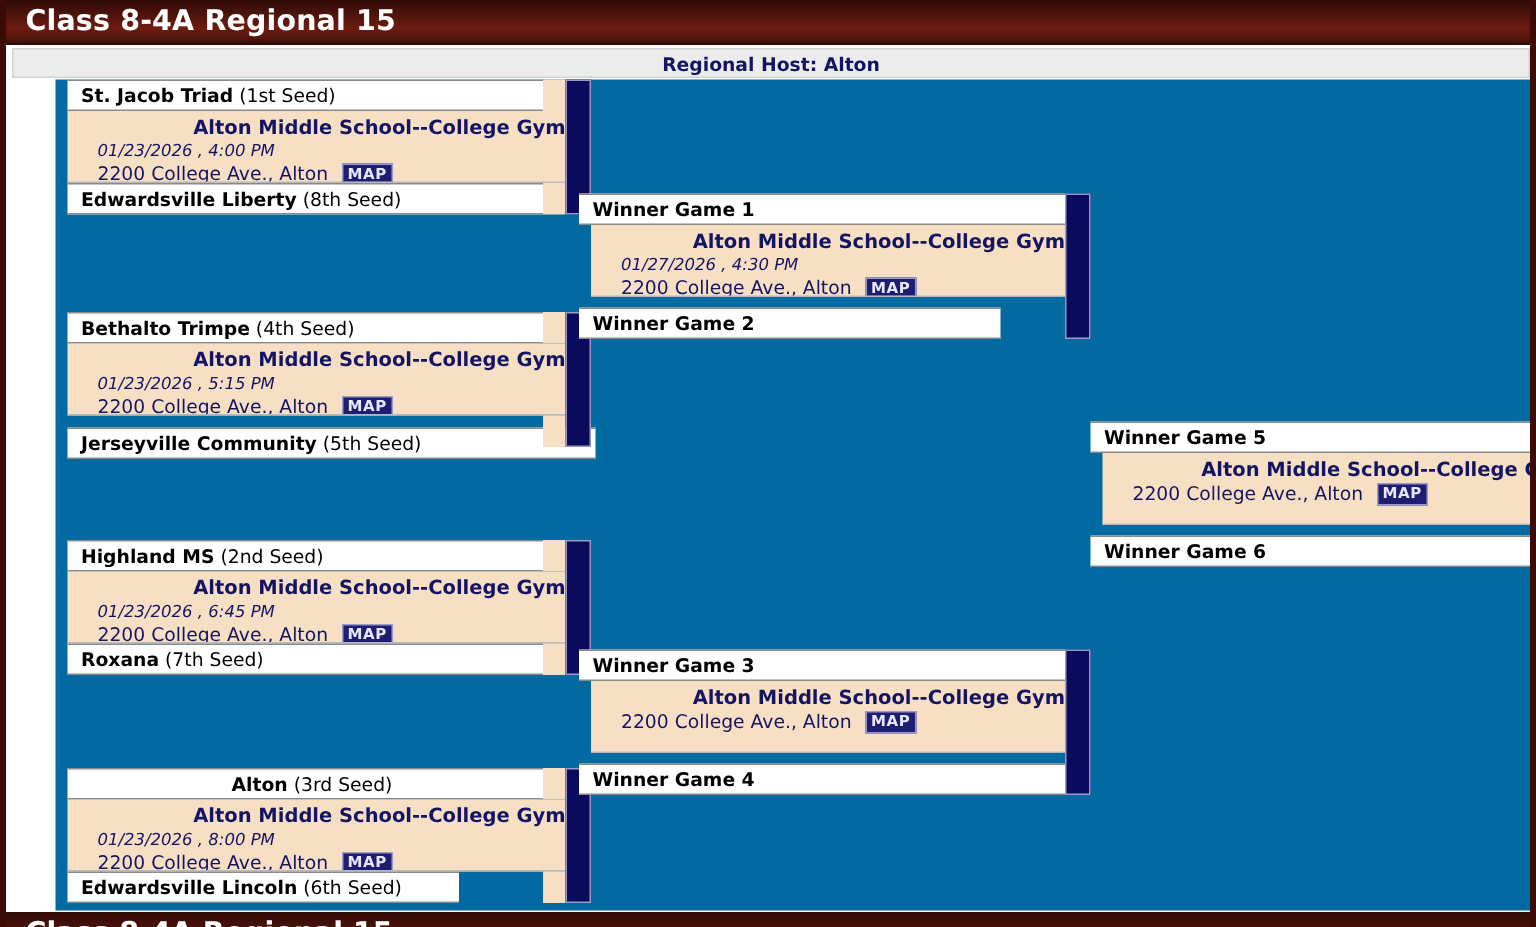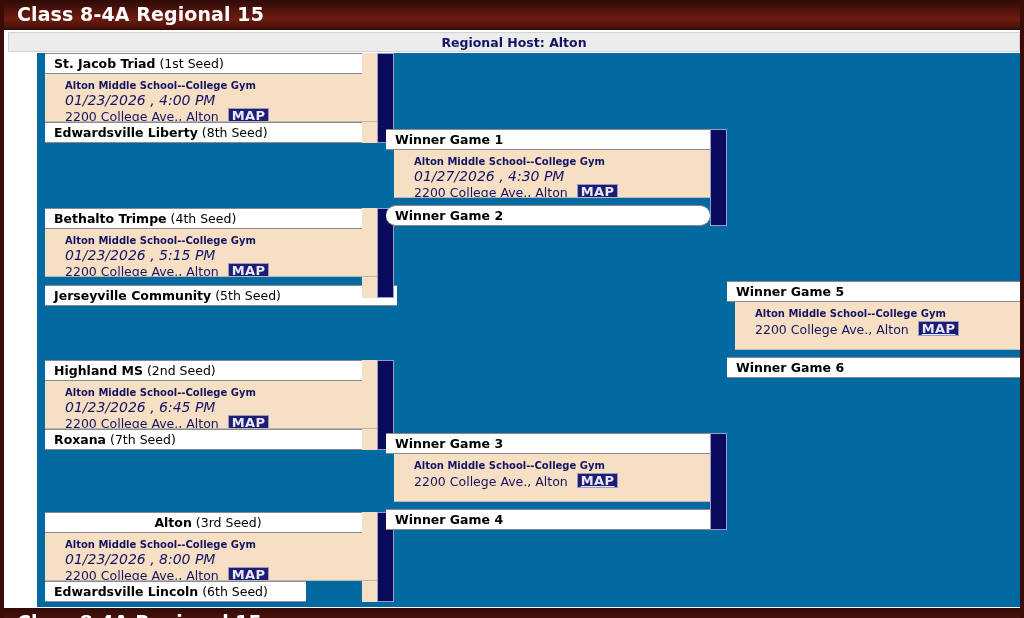--- a/index.html
+++ b/index.html
@@ -144,51 +144,51 @@
 
   
   .info {
     background: #f7dfc4;
     border-bottom: 1px solid #b9b9b9;
     padding: 4px 0 5px 20px;
     color: #141464;
     overflow: hidden;
   }
   .info .venue {
-    font-size: 10px;
+    font-size: 13px;
     font-weight: bold;
     line-height: 15px;
     white-space: nowrap;
+    text-align: right;
   }
   .info .when {
-    font-size: 14px;
+    font-size: 11px;
     font-style: italic;
     line-height: 15px;
     white-space: nowrap;
   }
   .info .addr-line {
     font-size: 12.5px;
     line-height: 15px;
     white-space: nowrap;
   }
   .info .addr { }
   .map-badge {
     display: inline-block;
     margin-left: 9px;
     background: #1d1d72;
     color: #e7e7ff;
-    font-size: 13px;
+    font-size: 10px;
     font-weight: bold;
     letter-spacing: 0.4px;
     line-height: 11px;
     padding: 1px 3px 1px 3px;
     border: 1px solid #9a9ac8;
     vertical-align: 1px;
     cursor: pointer;
-    text-decoration: underline;
   }
 
   
   .connector {
     background: #0b0b5e;
     border: 1px solid #9a9ac8;
     box-sizing: border-box;
   }
 </style>
 </head>
@@ -302,21 +302,21 @@
     </div>
 
     <div class="cell info" style="left:357px; top:97px; width:316px; height:48px;">
       <div class="venue">Alton Middle School--College Gym</div>
       <div class="when">01/27/2026 , 4:30 PM</div>
       <div class="addr-line">
         <span class="addr">2200 College Ave., Alton</span><span class="map-badge">MAP</span>
       </div>
     </div>
 
-    <div class="cell plate" style="left:349px; top:152px; width:324px;border-radius:10px;">
+    <div class="cell plate" style="left:349px; top:152px; width:281px;">
       <span class="tname">Winner Game 2</span>
     </div>
 
     <div class="cell connector" style="left:673px; top:76px; width:17px; height:97px;"></div>
 
     <div class="cell plate" style="left:349px; top:380px; width:324px;">
       <span class="tname">Winner Game 3</span>
     </div>
 
     <div class="cell info" style="left:357px; top:401px; width:316px; height:48px;">

